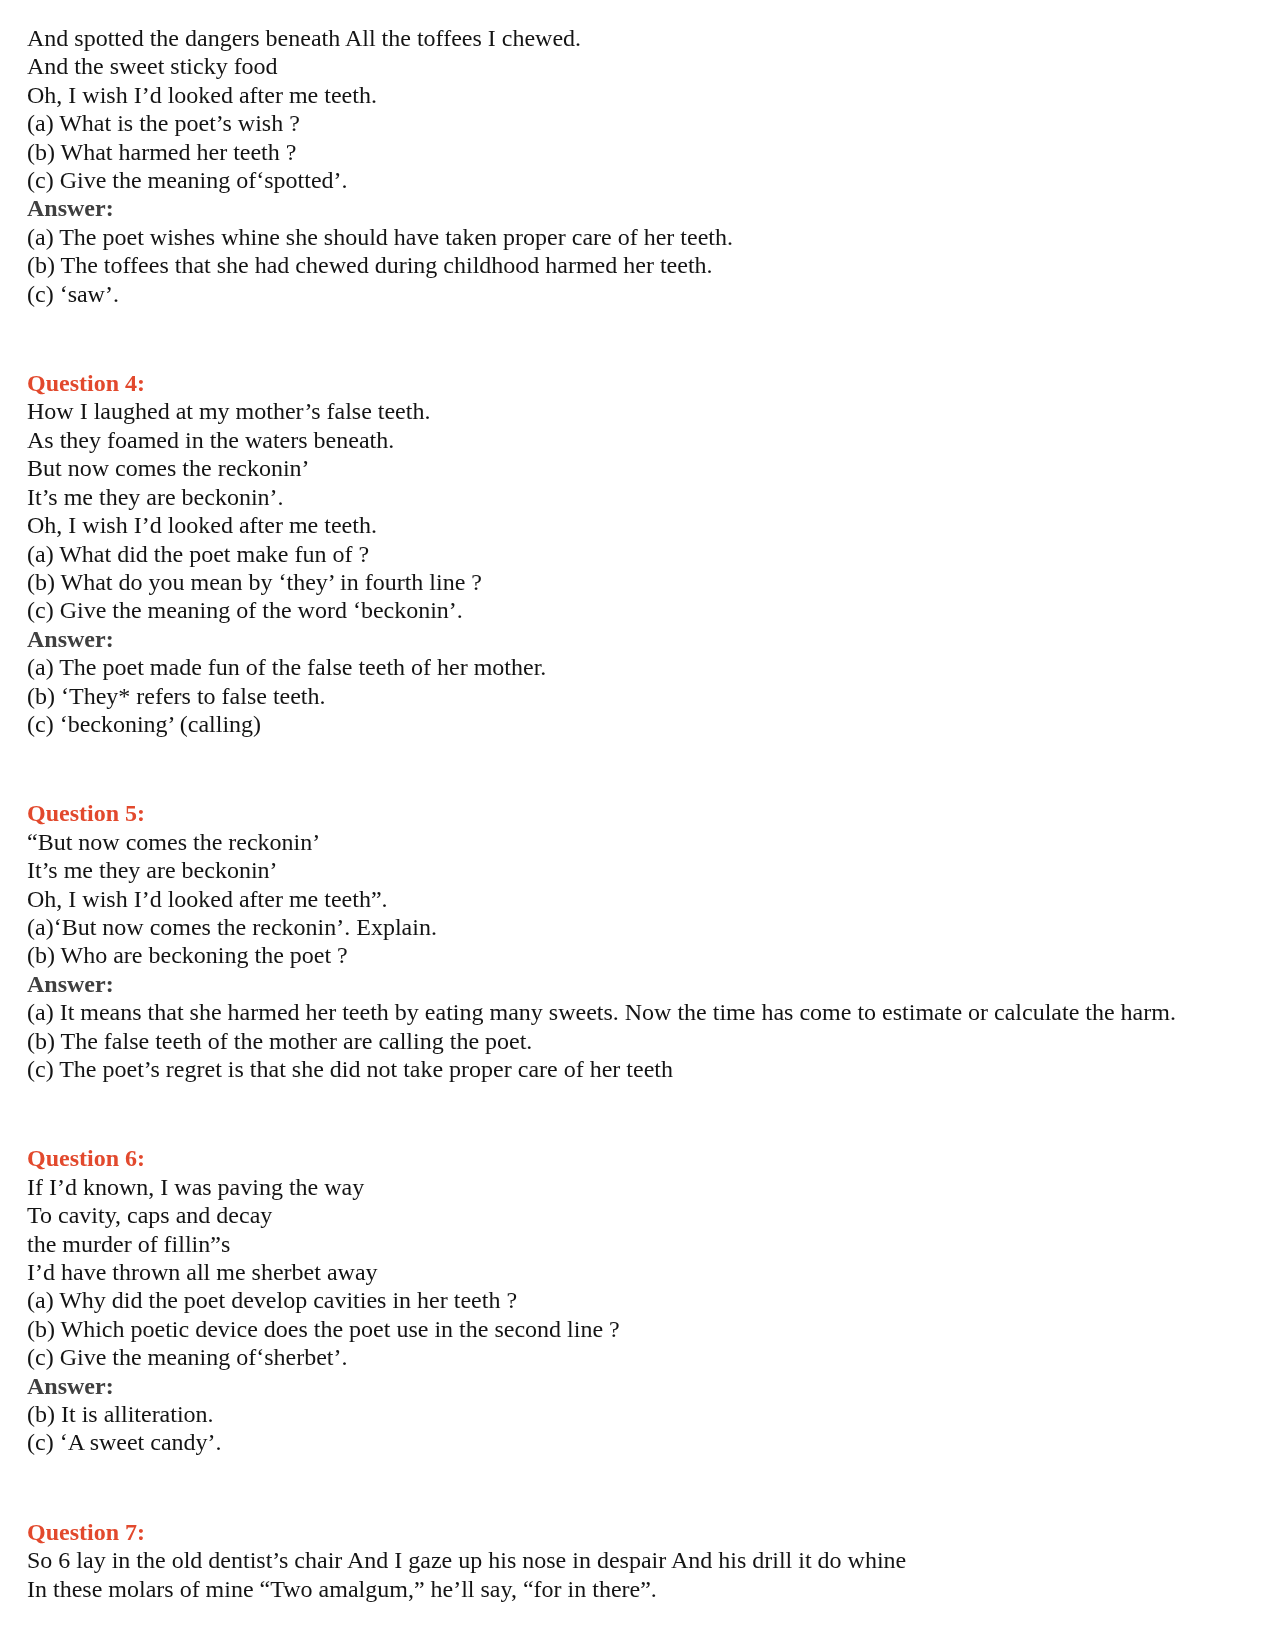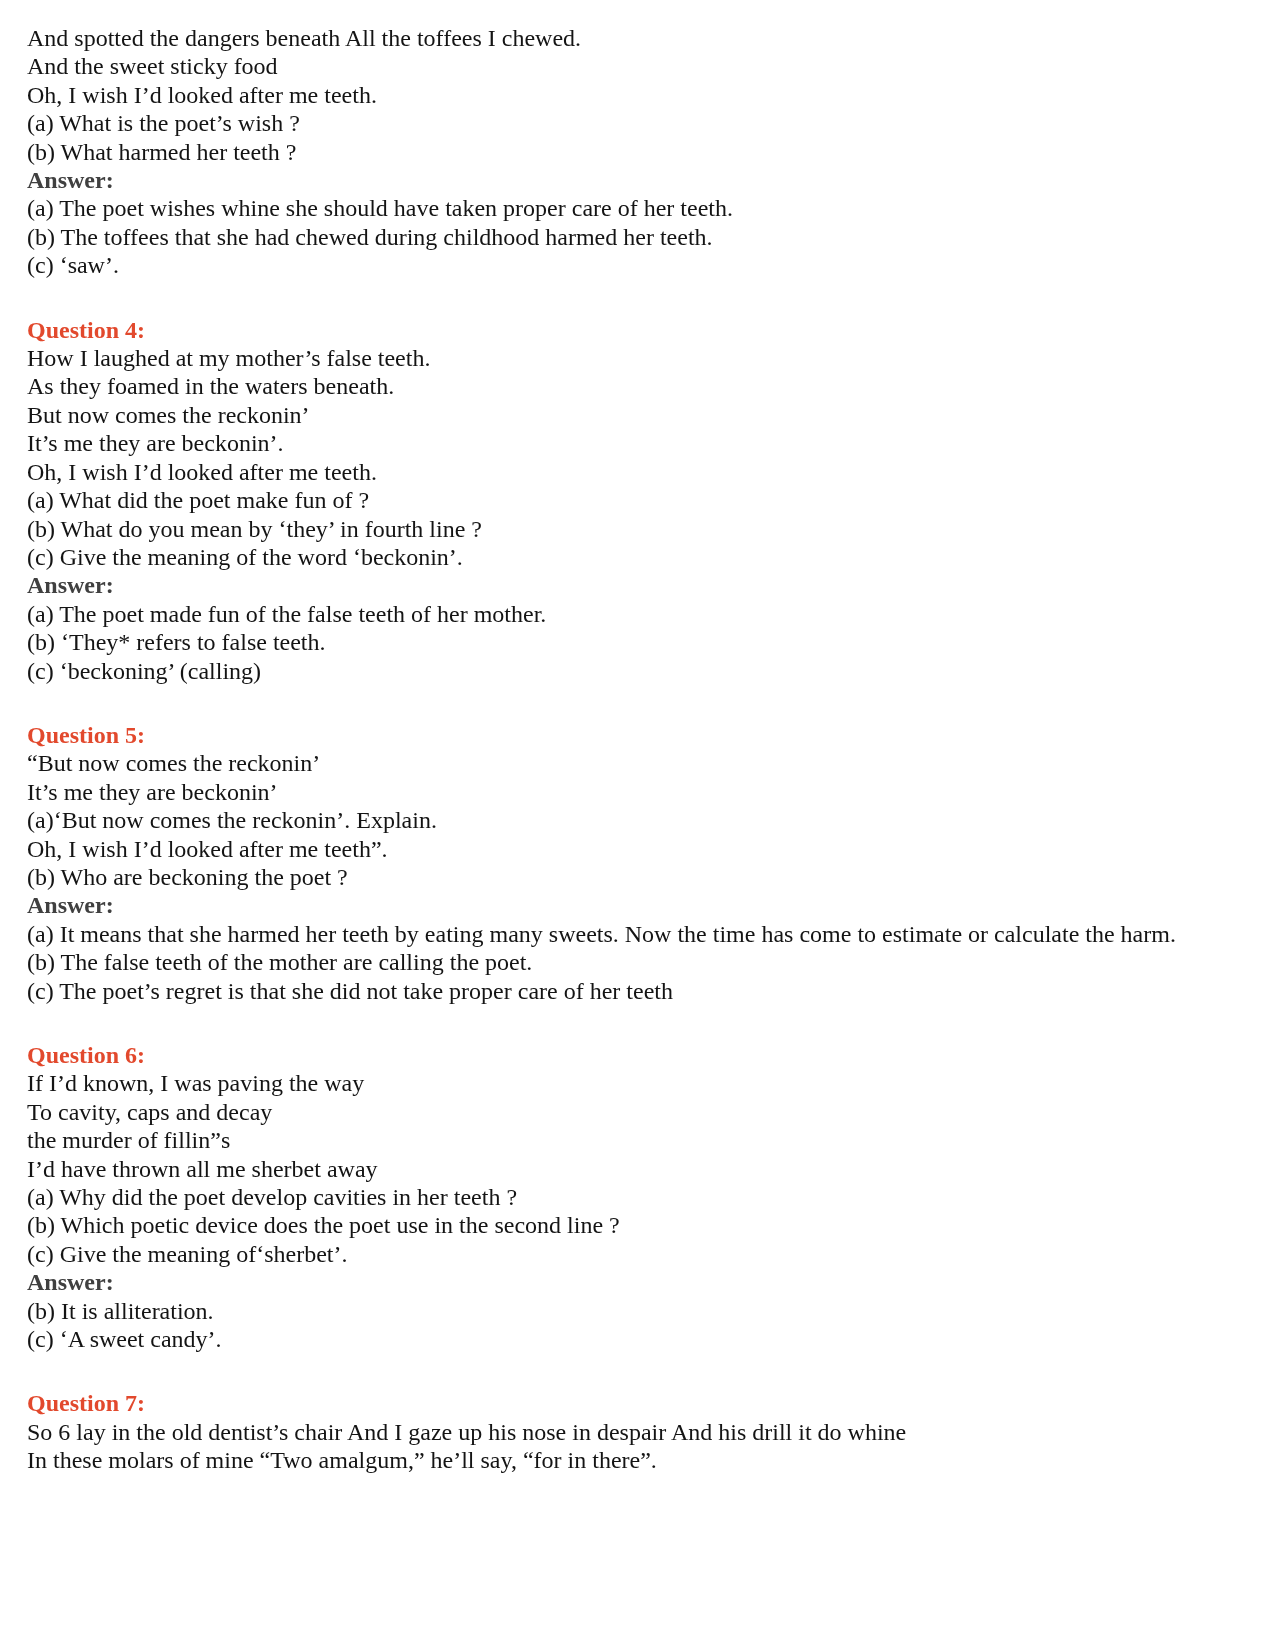--- a/index.html
+++ b/index.html
@@ -28,33 +28,34 @@
   }
   .q-heading {
     font-weight: bold;
     color: #e2492d;
   }
   .a-heading {
     font-weight: bold;
     color: #404040;
   }
   .block + .block {
-    margin-top: 36px;
+    margin-top: 61px;
   }
 </style>
 </head>
 <body>
 
 <main class="page">
     <section class="block">
       <div class="line">And spotted the dangers beneath All the toffees I chewed.</div>
       <div class="line">And the sweet sticky food</div>
       <div class="line">Oh, I wish I’d looked after me teeth.</div>
       <div class="line">(a) What is the poet’s wish ?</div>
       <div class="line">(b) What harmed her teeth ?</div>
+      <div class="line">(c) Give the meaning of‘spotted’.</div>
       <div class="line a-heading">Answer:</div>
       <div class="line">(a) The poet wishes whine she should have taken proper care of her teeth.</div>
       <div class="line">(b) The toffees that she had chewed during childhood harmed her teeth.</div>
       <div class="line">(c) ‘saw’.</div>
     </section>
     <section class="block">
       <div class="line q-heading">Question 4:</div>
       <div class="line">How I laughed at my mother’s false teeth.</div>
       <div class="line">As they foamed in the waters beneath.</div>
       <div class="line">But now comes the reckonin’</div>
@@ -65,22 +66,22 @@
       <div class="line">(c) Give the meaning of the word ‘beckonin’.</div>
       <div class="line a-heading">Answer:</div>
       <div class="line">(a) The poet made fun of the false teeth of her mother.</div>
       <div class="line">(b) ‘They* refers to false teeth.</div>
       <div class="line">(c) ‘beckoning’ (calling)</div>
     </section>
     <section class="block">
       <div class="line q-heading">Question 5:</div>
       <div class="line">“But now comes the reckonin’</div>
       <div class="line">It’s me they are beckonin’</div>
+      <div class="line">Oh, I wish I’d looked after me teeth”.</div>
       <div class="line">(a)‘But now comes the reckonin’. Explain.</div>
-      <div class="line">Oh, I wish I’d looked after me teeth”.</div>
       <div class="line">(b) Who are beckoning the poet ?</div>
       <div class="line a-heading">Answer:</div>
       <div class="line">(a) It means that she harmed her teeth by eating many sweets. Now the time has come to estimate or calculate the harm.</div>
       <div class="line">(b) The false teeth of the mother are calling the poet.</div>
       <div class="line">(c) The poet’s regret is that she did not take proper care of her teeth</div>
     </section>
     <section class="block">
       <div class="line q-heading">Question 6:</div>
       <div class="line">If I’d known, I was paving the way</div>
       <div class="line">To cavity, caps and decay</div>

